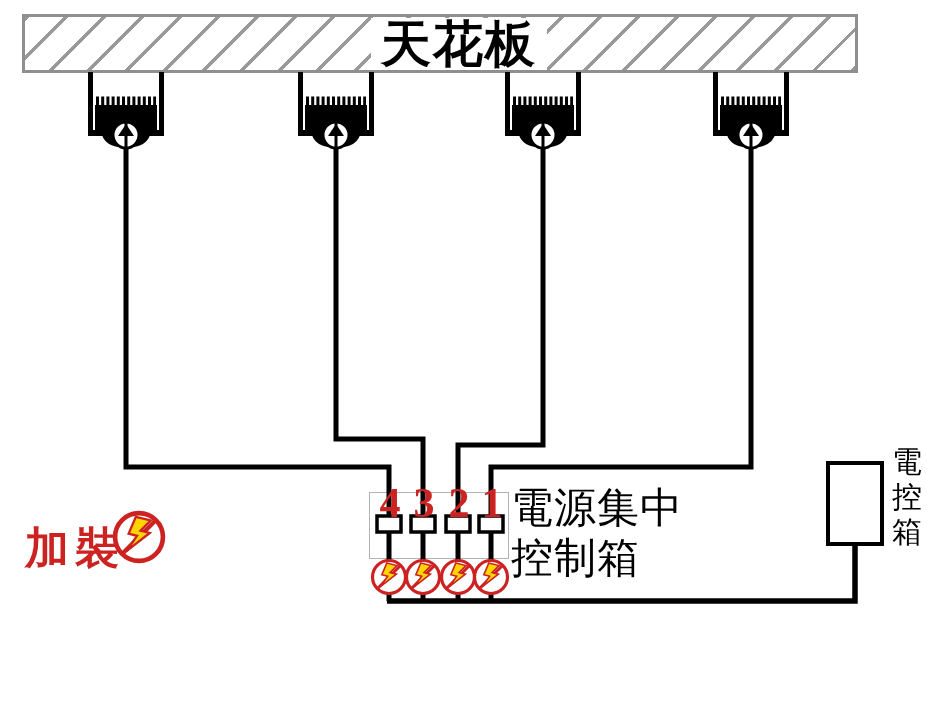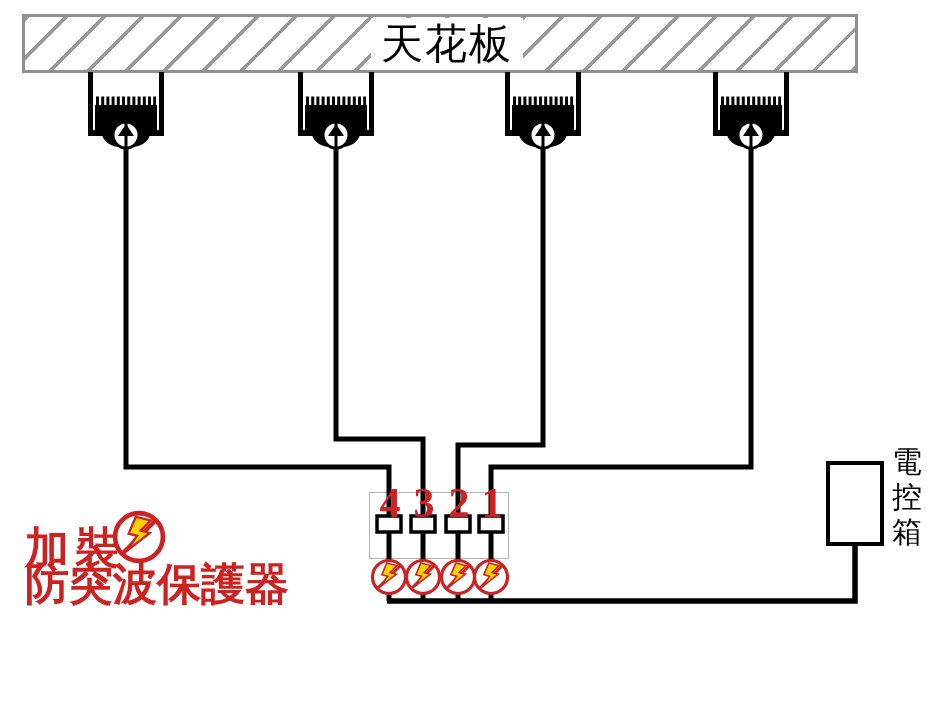--- a/index.html
+++ b/index.html
@@ -9,21 +9,21 @@
   }
   
   .bar{
     position:absolute;left:22px;width:830px;height:53px;
     border:3px solid #8f8f8f;background:
       repeating-linear-gradient(135deg,#999 0 3.5px,rgba(0,0,0,0) 3.5px 27px);
   }
   .bar .bar-label{
     position:absolute;top:50%;transform:translateY(-50%);
     background:#fff;padding:0 10px;color:#000;
-    font-size:42px;line-height:52px;white-space:nowrap;letter-spacing:2px;
+    font-size:50px;line-height:52px;white-space:nowrap;letter-spacing:2px;font-weight:bold;
   }
   #ceiling-bar{top:14px;}
   #ceiling-bar .bar-label{left:346px;}
   #floor-bar{top:627px;border-top:4px solid #000;height:52px;}
   #floor-bar .bar-label{left:378px;}
 
   svg.overlay{position:absolute;left:0;top:0;}
 
   
   #control-box-outline{
@@ -116,24 +116,27 @@
     <use href="#surge-symbol" transform="translate(471,557)"></use>
 
     <use href="#surge-symbol" transform="translate(110,508) scale(1.45)"></use>
   </svg>
 
   <div class="chan-num" style="left:390px">4</div>
   <div class="chan-num" style="left:424px">3</div>
   <div class="chan-num" style="left:459px">2</div>
   <div class="chan-num" style="left:492px">1</div>
 
+  <div id="control-box-label">
+    <div>電源集中</div>
+    <div>控制箱</div>
+  </div>
 
   <div id="cabinet-box"></div>
   <div id="cabinet-label">
     <span>電</span>
     <span>控</span>
     <span>箱</span>
   </div>
 
   <div class="annot" id="annotation-line1">加裝</div>
-  <div class="annot" id="annotation-line2">防突波保護器</div>
 
 </div>
 
 </body></html>

